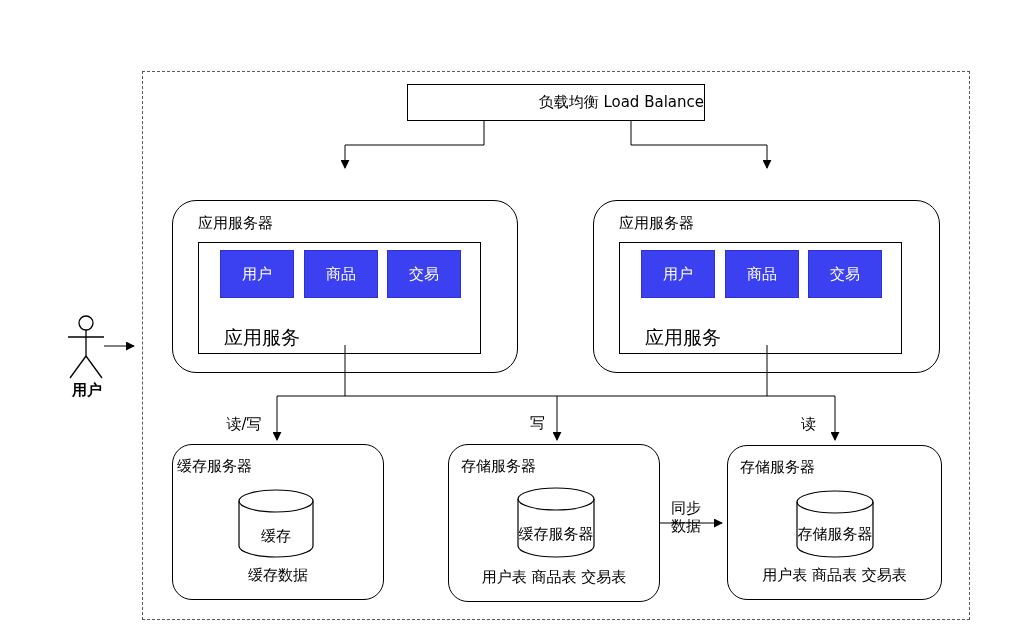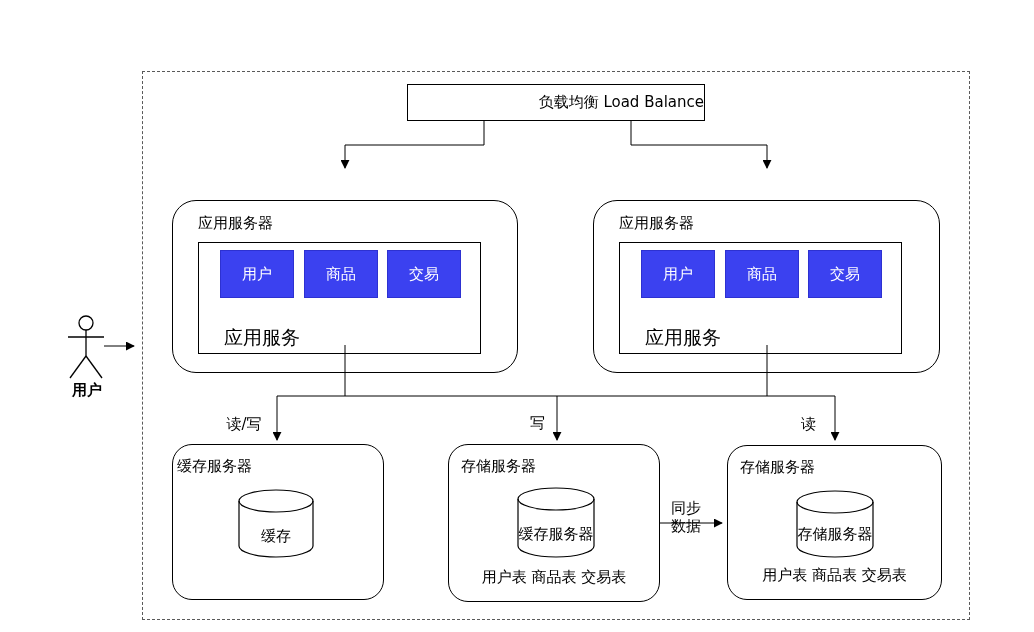--- a/index.html
+++ b/index.html
@@ -71,20 +71,21 @@
     <div class="inner-rect">
       <div class="module" style="left:21px;">用户</div>
       <div class="module" style="left:105px;">商品</div>
       <div class="module" style="left:188px;">交易</div>
       <div class="svc-label">应用服务</div>
     </div>
   </div>
 
   <div class="node rounded-sm" style="left:172px;top:444px;width:212px;height:156px;">
     <div class="node-title" style="left:4px;top:12px;">缓存服务器</div>
+    <div class="bottom-label">缓存数据</div>
   </div>
 
   <div class="node rounded-sm" style="left:448px;top:444px;width:212px;height:158px;">
     <div class="node-title" style="left:12px;top:12px;">存储服务器</div>
     <div class="bottom-label">用户表 商品表 交易表</div>
   </div>
 
   <div class="node rounded-sm" style="left:727px;top:445px;width:215px;height:155px;">
     <div class="node-title" style="left:12px;top:12px;">存储服务器</div>
     <div class="bottom-label">用户表 商品表 交易表</div>

